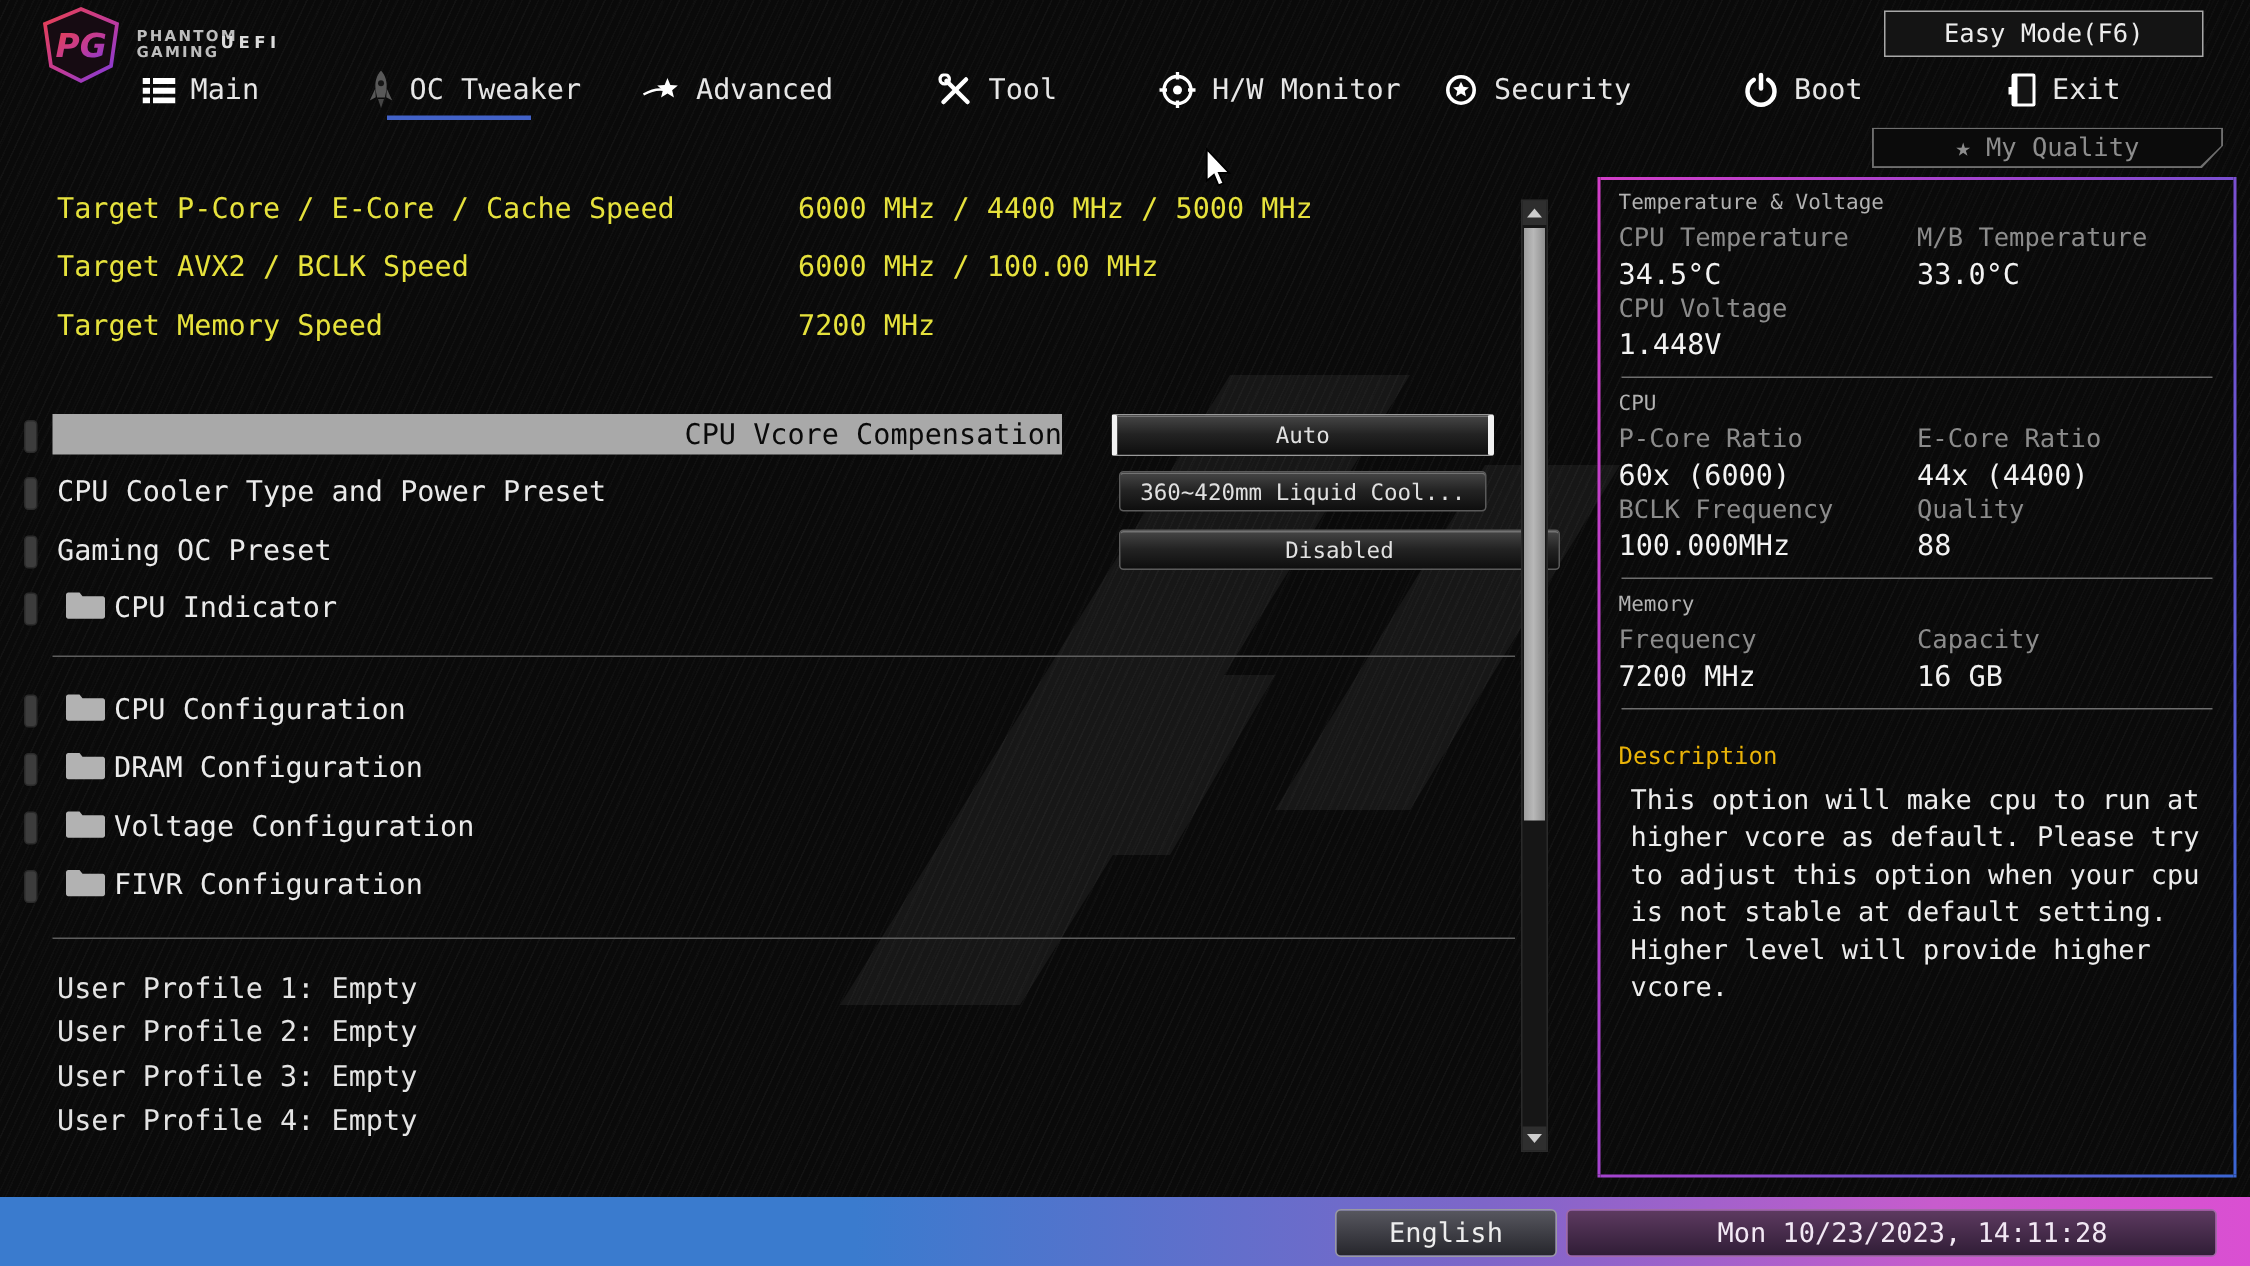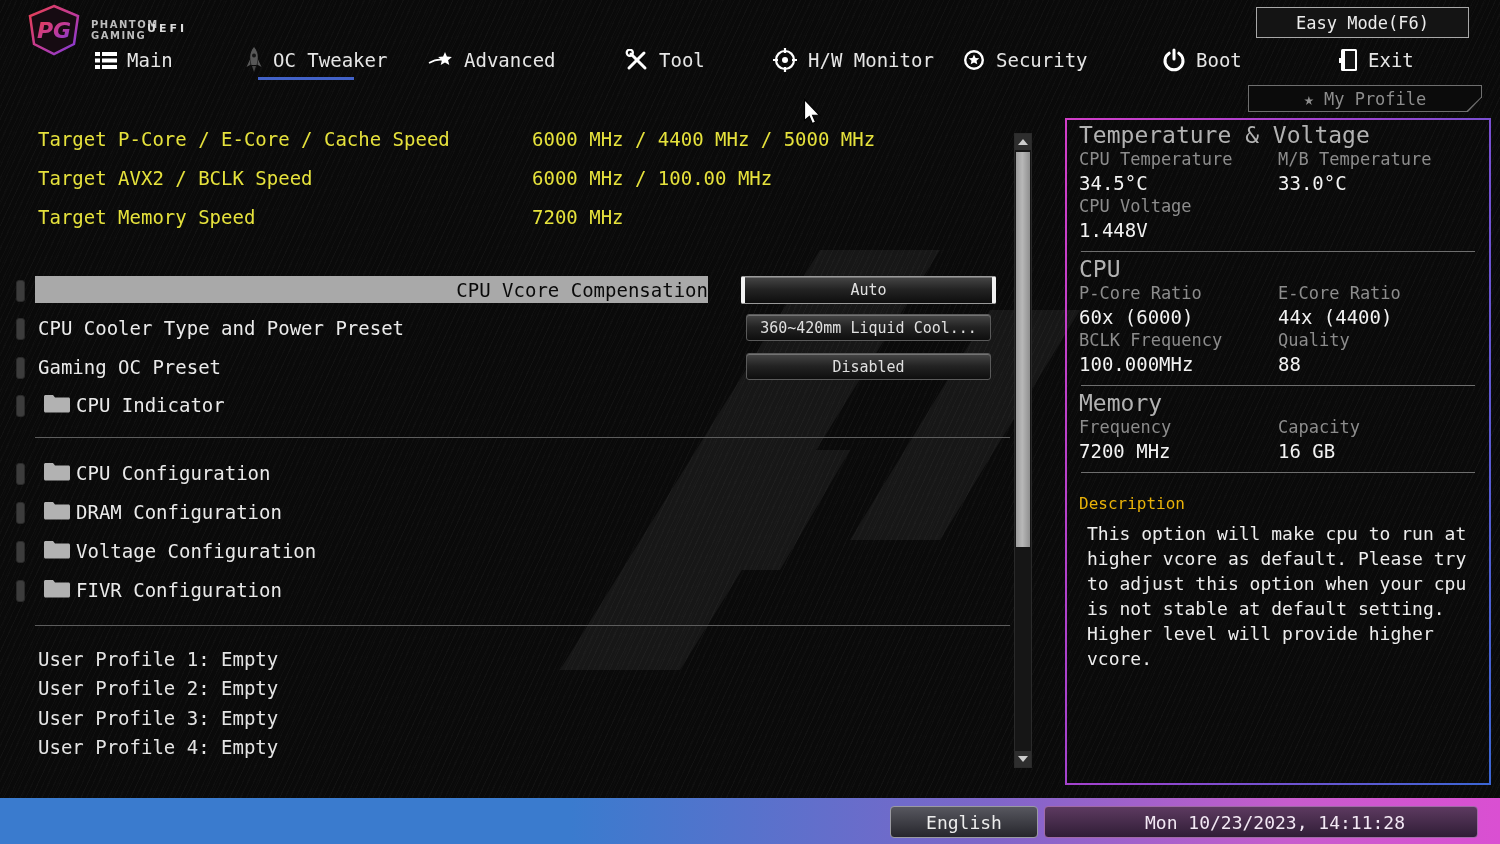--- a/index.html
+++ b/index.html
@@ -55,21 +55,21 @@
   .sbtn{position:absolute;left:0;width:16px;height:16px;background:#2e2e2e;display:flex;align-items:center;justify-content:center;cursor:pointer;}
   .sbtn.up{top:0;} .sbtn.down{bottom:0;}
   .tri-up{width:0;height:0;border-left:5px solid transparent;border-right:5px solid transparent;border-bottom:6px solid #cdcdcd;}
   .tri-down{width:0;height:0;border-left:5px solid transparent;border-right:5px solid transparent;border-top:6px solid #cdcdcd;}
   .thumb{position:absolute;left:1px;top:18px;width:14px;height:395px;background:linear-gradient(90deg,#9d9d9d,#b8b8b8 45%,#8f8f8f);cursor:grab;}
 
   
   .sidebar{left:1065px;top:118px;width:426px;height:667px;box-sizing:border-box;
     border:2px solid;border-image:linear-gradient(110deg,#d23ec8 0%,#9a44cf 45%,#3b66d4 100%) 1;
     padding:2px 12px;}
-  .sb-title{font-size:23px;color:#b2b2b2;height:26px;line-height:26px;}
+  .sb-title{font-size:14px;color:#b2b2b2;height:26px;line-height:26px;}
   .sb-grid{display:grid;grid-template-columns:1fr 1fr;}
   .sb-label{font-size:17px;color:#8c8c8c;height:23px;line-height:23px;}
   .sb-value{font-size:19px;color:#f2f2f2;height:24px;line-height:24px;}
   .sb-div{height:1px;background:#6e6e6e;margin:9px 2px 4px 2px;}
   .desc-title{font-size:16px;color:#eab308;margin-top:16px;height:30px;line-height:30px;}
   .desc-text{font-size:18px;line-height:25px;color:#ededed;padding:2px 0 0 8px;width:396px;}
 
   
   .footer{left:0;top:798px;width:1500px;height:46px;
     background:linear-gradient(90deg,#3a7bce 0%,#3a7bce 38%,#7e66c9 66%,#c75ccd 86%,#da4fd2 100%);}
@@ -210,21 +210,21 @@
     <span>Exit</span>
   </div>
 
   <div class="abs easy-btn">
     <span>Easy Mode(F6)</span>
   </div>
 
   <div class="abs fav">
     <div class="fav-in">
       <span>★</span>
-      <span>My Profile</span>
+      <span>My Quality</span>
     </div>
   </div>
 
   <div class="abs trow" style="top:128px;">
     <span class="tlabel">Target P-Core / E-Core / Cache Speed</span>
     <span class="tvalue">6000 MHz / 4400 MHz / 5000 MHz</span>
   </div>
   <div class="abs trow" style="top:167px;">
     <span class="tlabel">Target AVX2 / BCLK Speed</span>
     <span class="tvalue">6000 MHz / 100.00 MHz</span>
@@ -252,21 +252,21 @@
     <div class="valbtn" style="left:746px;width:245px;height:27px;">
       <span>360~420mm Liquid Cool...</span>
     </div>
   </div>
 
   <div class="abs srow" style="top:353px;width:1010px;">
     <span class="pill"></span>
     <div class="plain-label">
       <span>Gaming OC Preset</span>
     </div>
-    <div class="valbtn" style="left:746px;width:245px;height:27px;">
+    <div class="valbtn" style="left:746px;width:294px;height:27px;">
       <span>Disabled</span>
     </div>
   </div>
 
   <div class="abs frow" style="top:391px;width:1010px;">
     <span class="pill"></span>
     <span class="ficon">
       <svg width="26" height="19" viewBox="0 0 26 19">
           <path fill="#b2b2b2" d="M0 2.5C0 1.7.7 1 1.5 1H9l2 2.5h13.5c.8 0 1.5.7 1.5 1.5v12c0 .8-.7 1.5-1.5 1.5h-23C.7 18.5 0 17.8 0 17z"></path>
         </svg>

